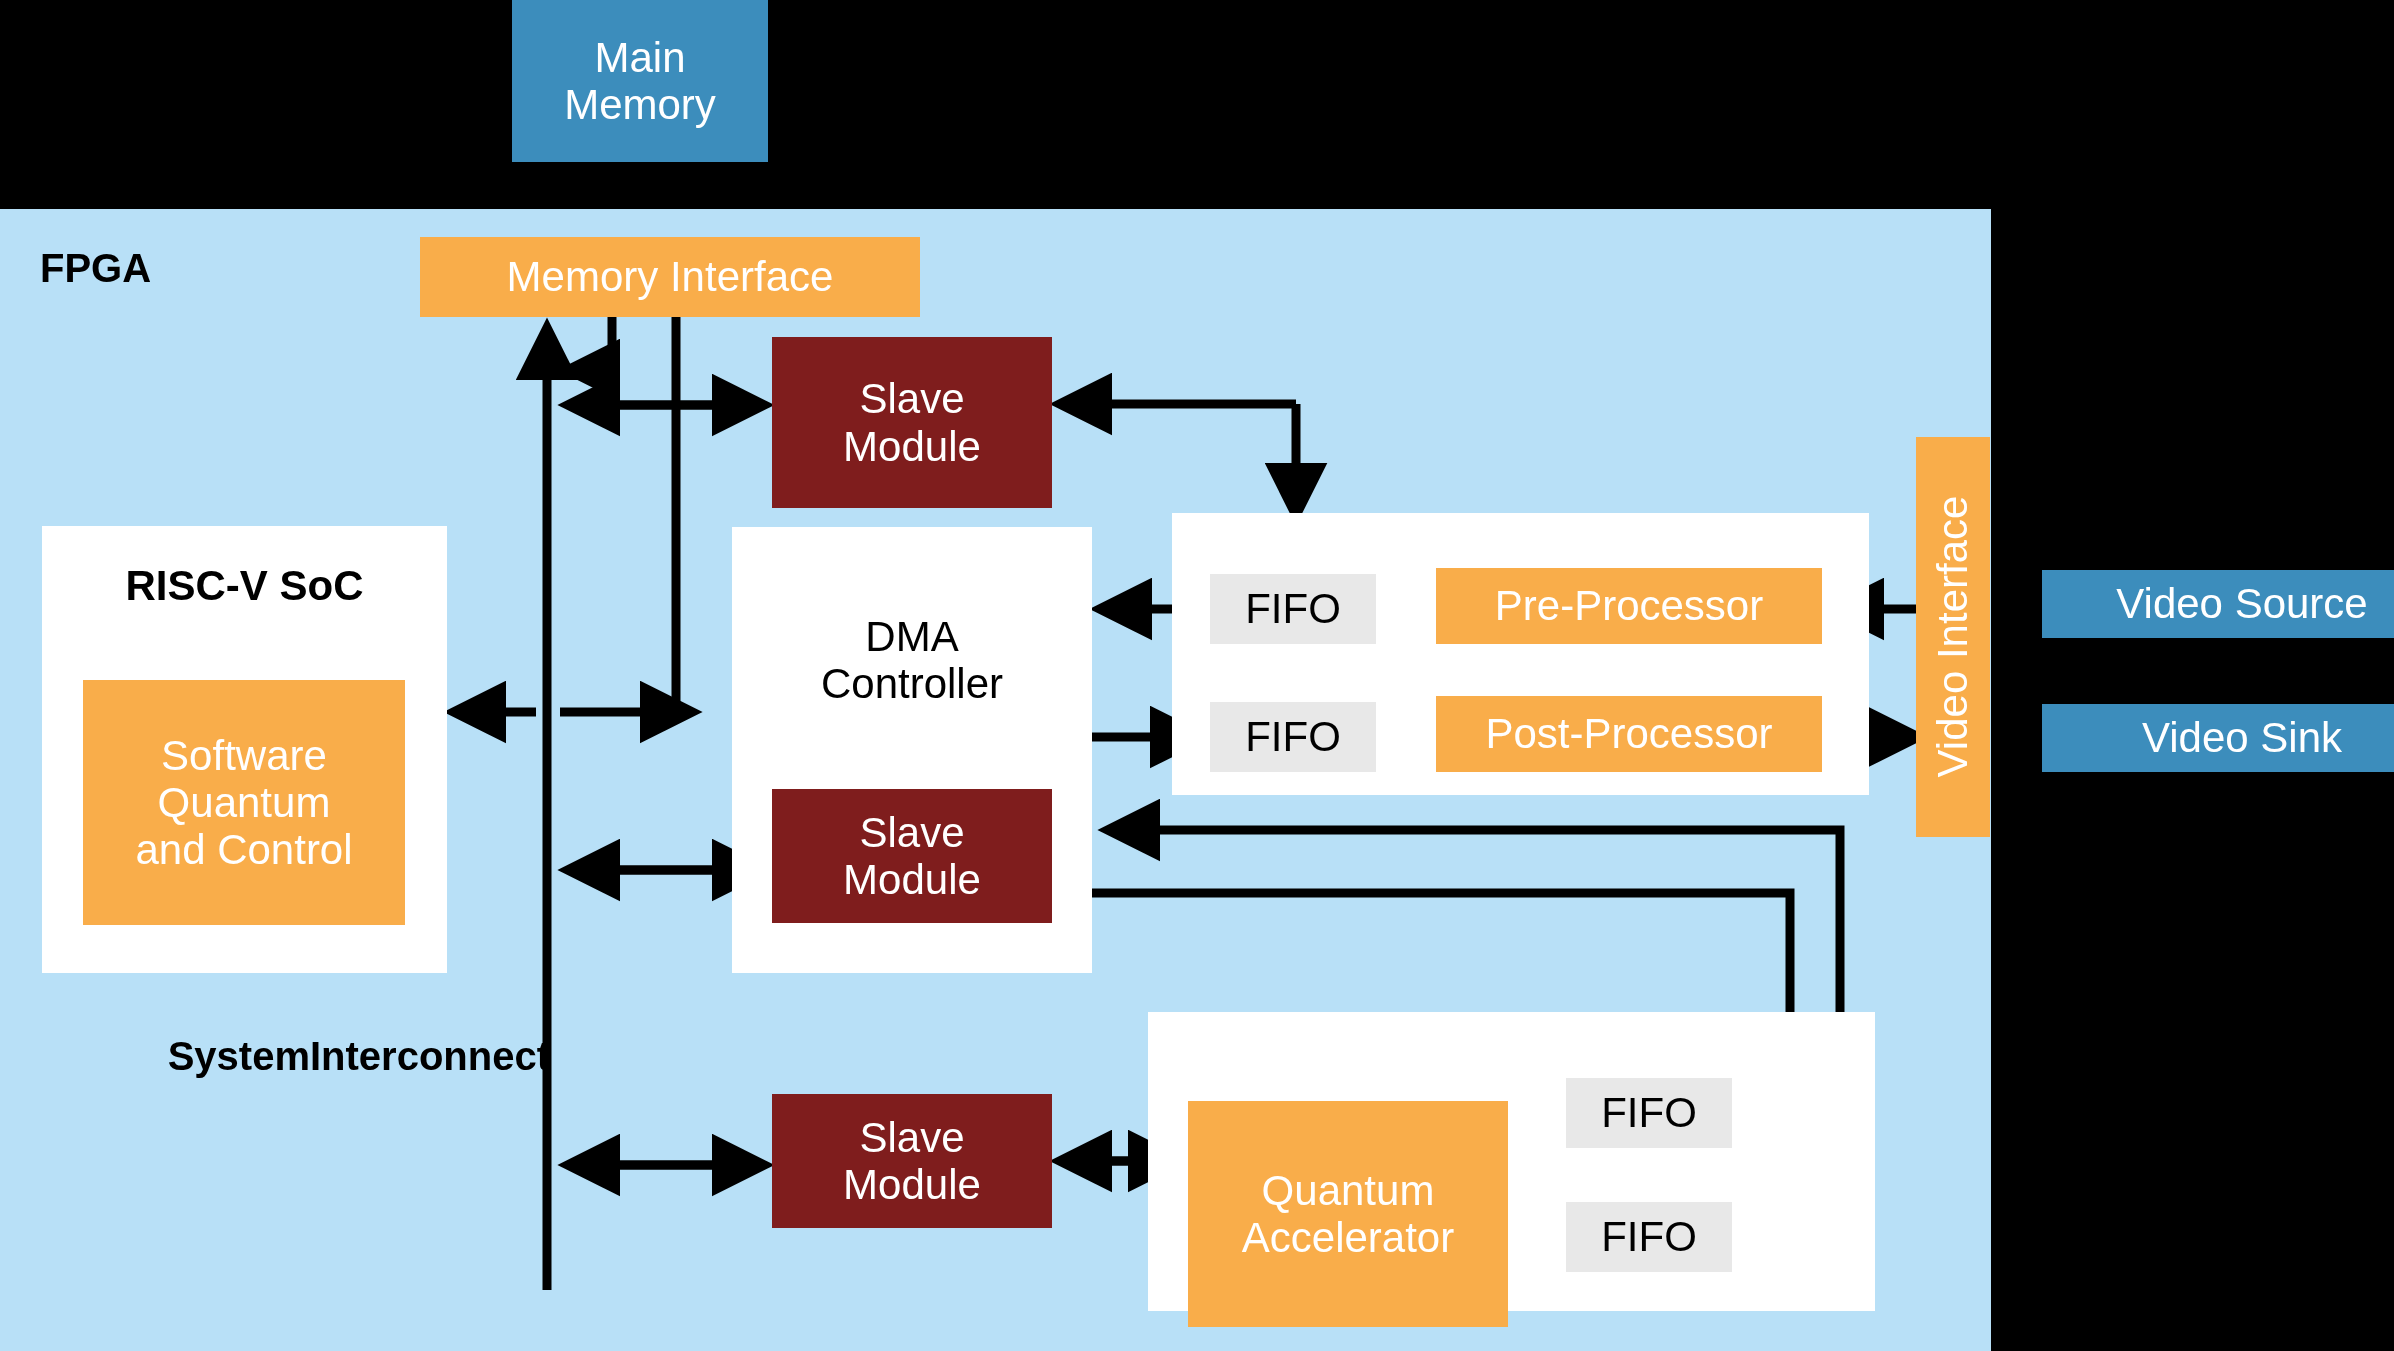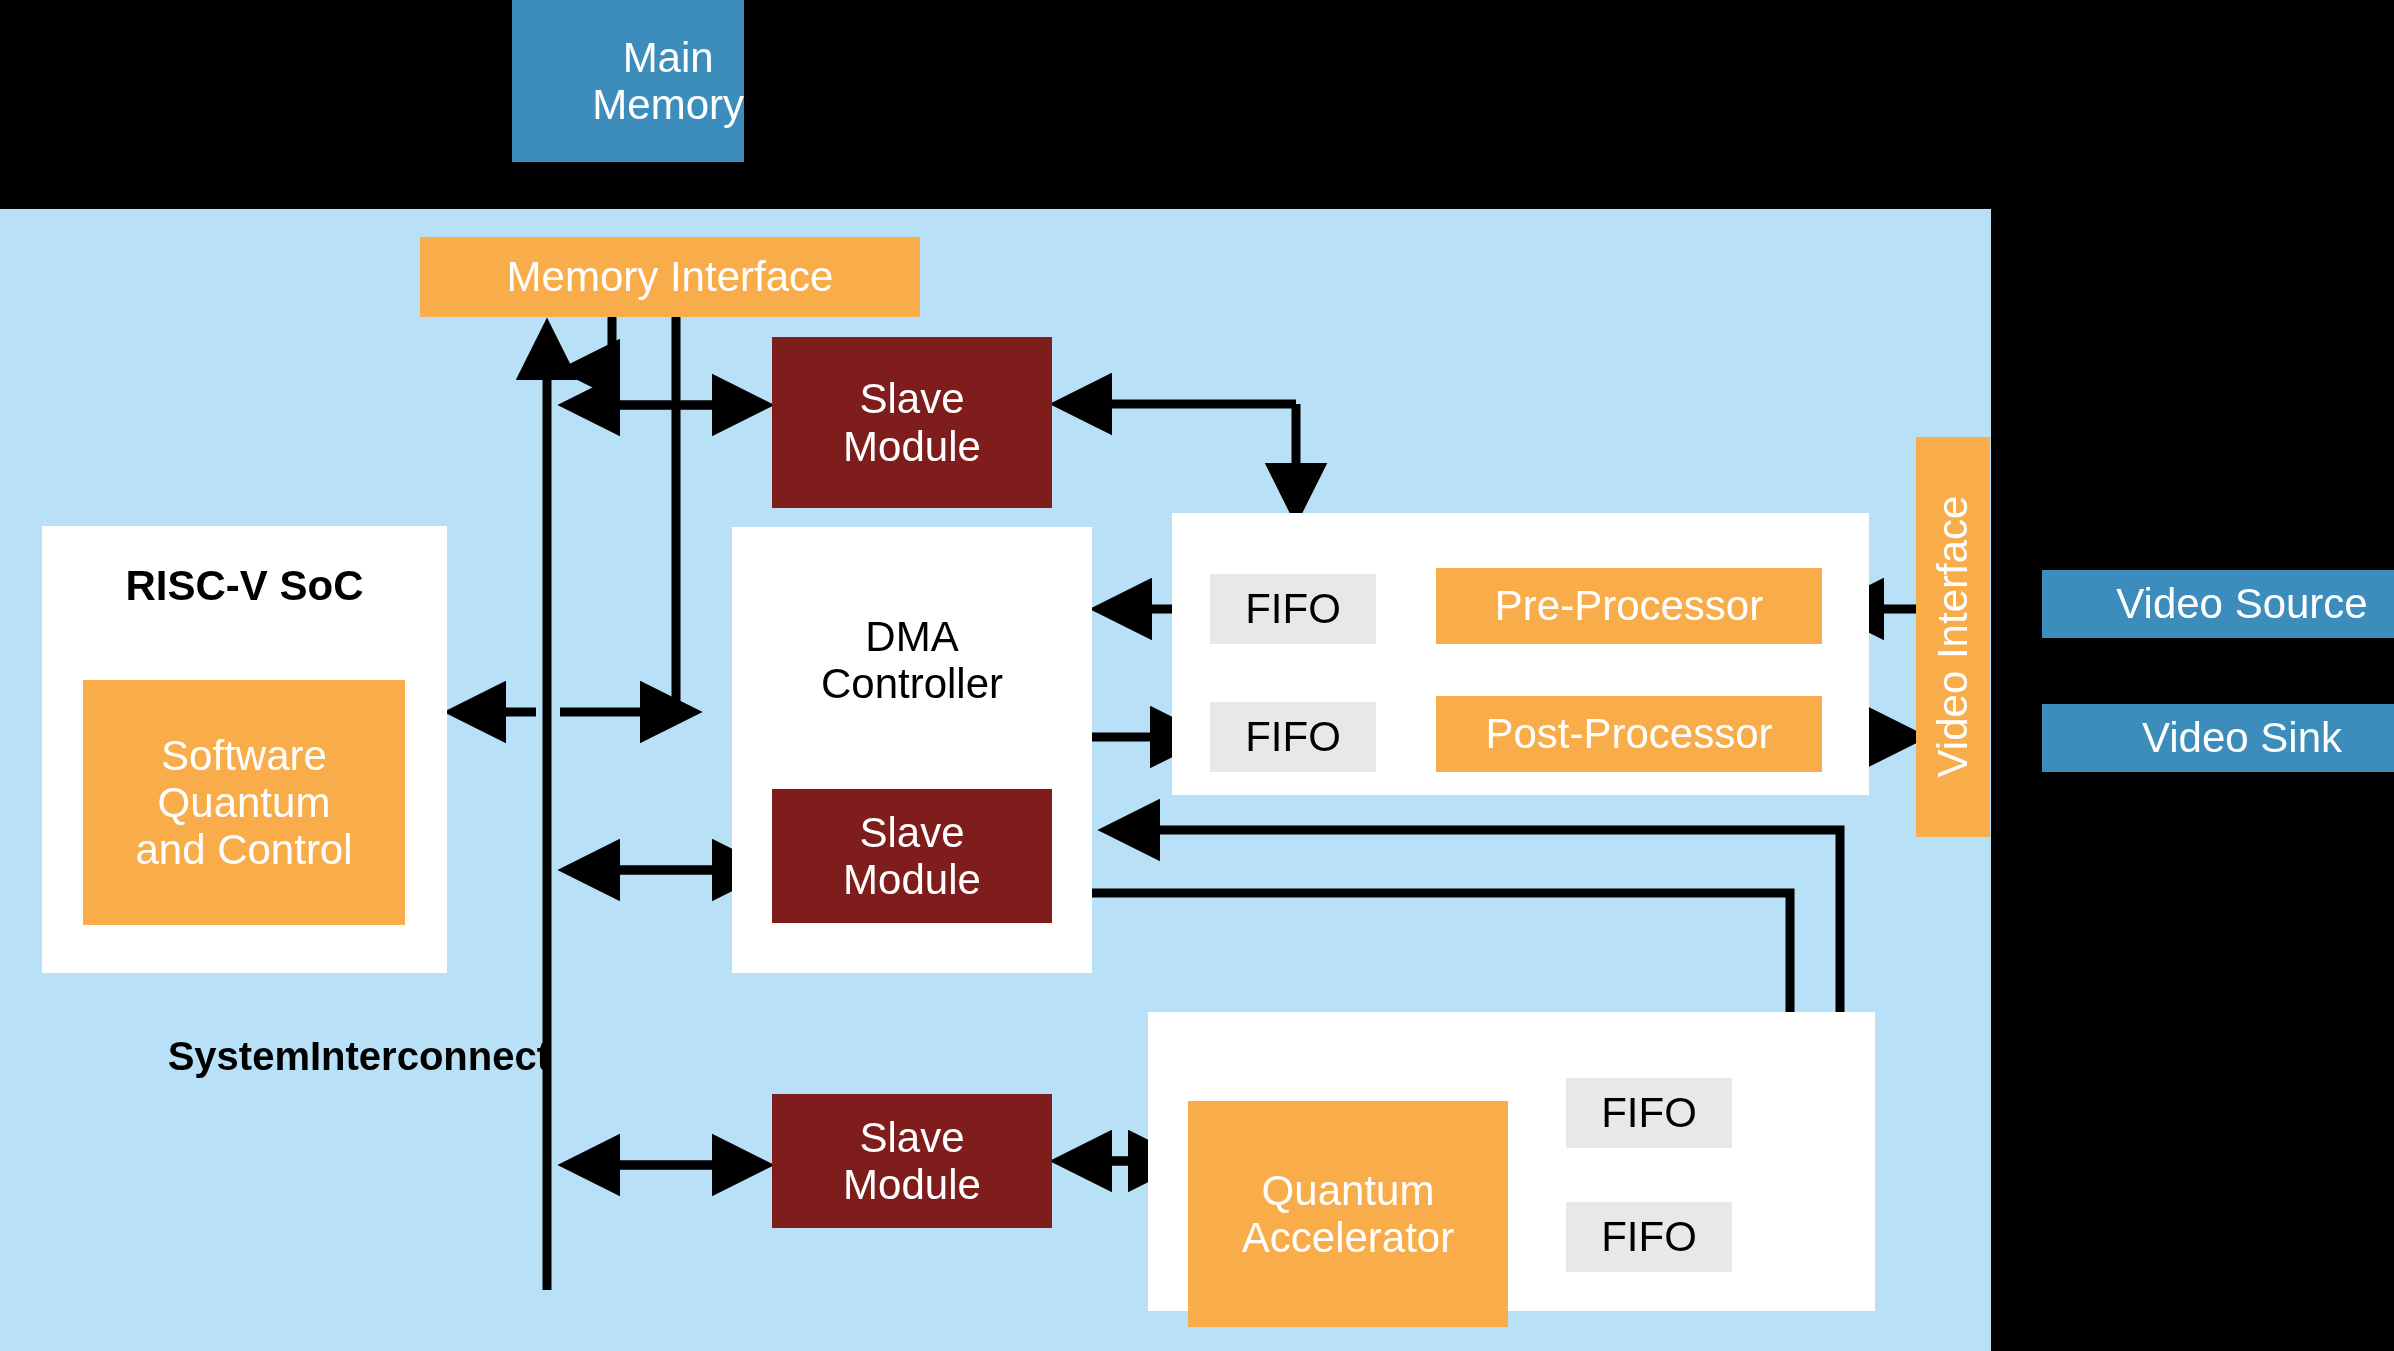--- a/index.html
+++ b/index.html
@@ -36,21 +36,21 @@
     display: flex; align-items: center; justify-content: center;
     text-align: center; line-height: 1.12;
   }
   .blue-ext { background: #3c8dbc; color: #fff; font-size: 42px; }
   .orange   { background: #f9ad4a; color: #fff; font-size: 42px; }
   .slate    { background: #7f1d1d; color: #fff; font-size: 42px; }
   .white-card { background: #ffffff; }
   .fifo     { background: #e8e8e8; color: #000; font-size: 42px; text-align: right; }
 
   
-  .main-memory      { left: 512px;  top: 0px;    width: 232px; height: 162px; justify-content: flex-end; }
+  .main-memory      { left: 512px;  top: 0px;    width: 256px; height: 162px; }
   .memory-interface { left: 420px;  top: 209px;  width: 500px; height: 80px; margin-top: 28px; }
 
   .riscv-card       { left: 42px;   top: 526px;  width: 405px; height: 447px; }
   .riscv-title      { left: 42px;   top: 556px;  width: 405px; height: 60px;
                       font-size: 42px; font-weight: bold; color: #000; }
   .sw-compute       { left: 83px;   top: 680px;  width: 322px; height: 245px; }
 
   .slave-top        { left: 772px;  top: 337px;  width: 280px; height: 171px; }
 
   .dma-card         { left: 732px;  top: 527px;  width: 360px; height: 446px; }
@@ -138,20 +138,21 @@
       <path d="M 1058 893 L 1790 893 L 1790 1113 L 1740 1113" marker-end="url(#ah)"></path>
 
       <path d="M 1560 1113 L 1518 1113" marker-end="url(#ah)"></path>
       <path d="M 1508 1237 L 1560 1237" marker-end="url(#ah)"></path>
 
       <path d="M 1062 1161 L 1178 1161" marker-end="url(#ah)"></path>
       <path d="M 1176 1161 L 1062 1161" marker-end="url(#ah)"></path>
     </g>
   </svg>
 
+  <div class="abs fpga-label">FPGA</div>
 
   <div class="abs interconnect-label">
     <span>System</span>
       <br>
     <span>Interconnect</span>
   </div>
 
   <div class="abs blk blue-ext main-memory">
     <div>
       <span>Main</span><br>

